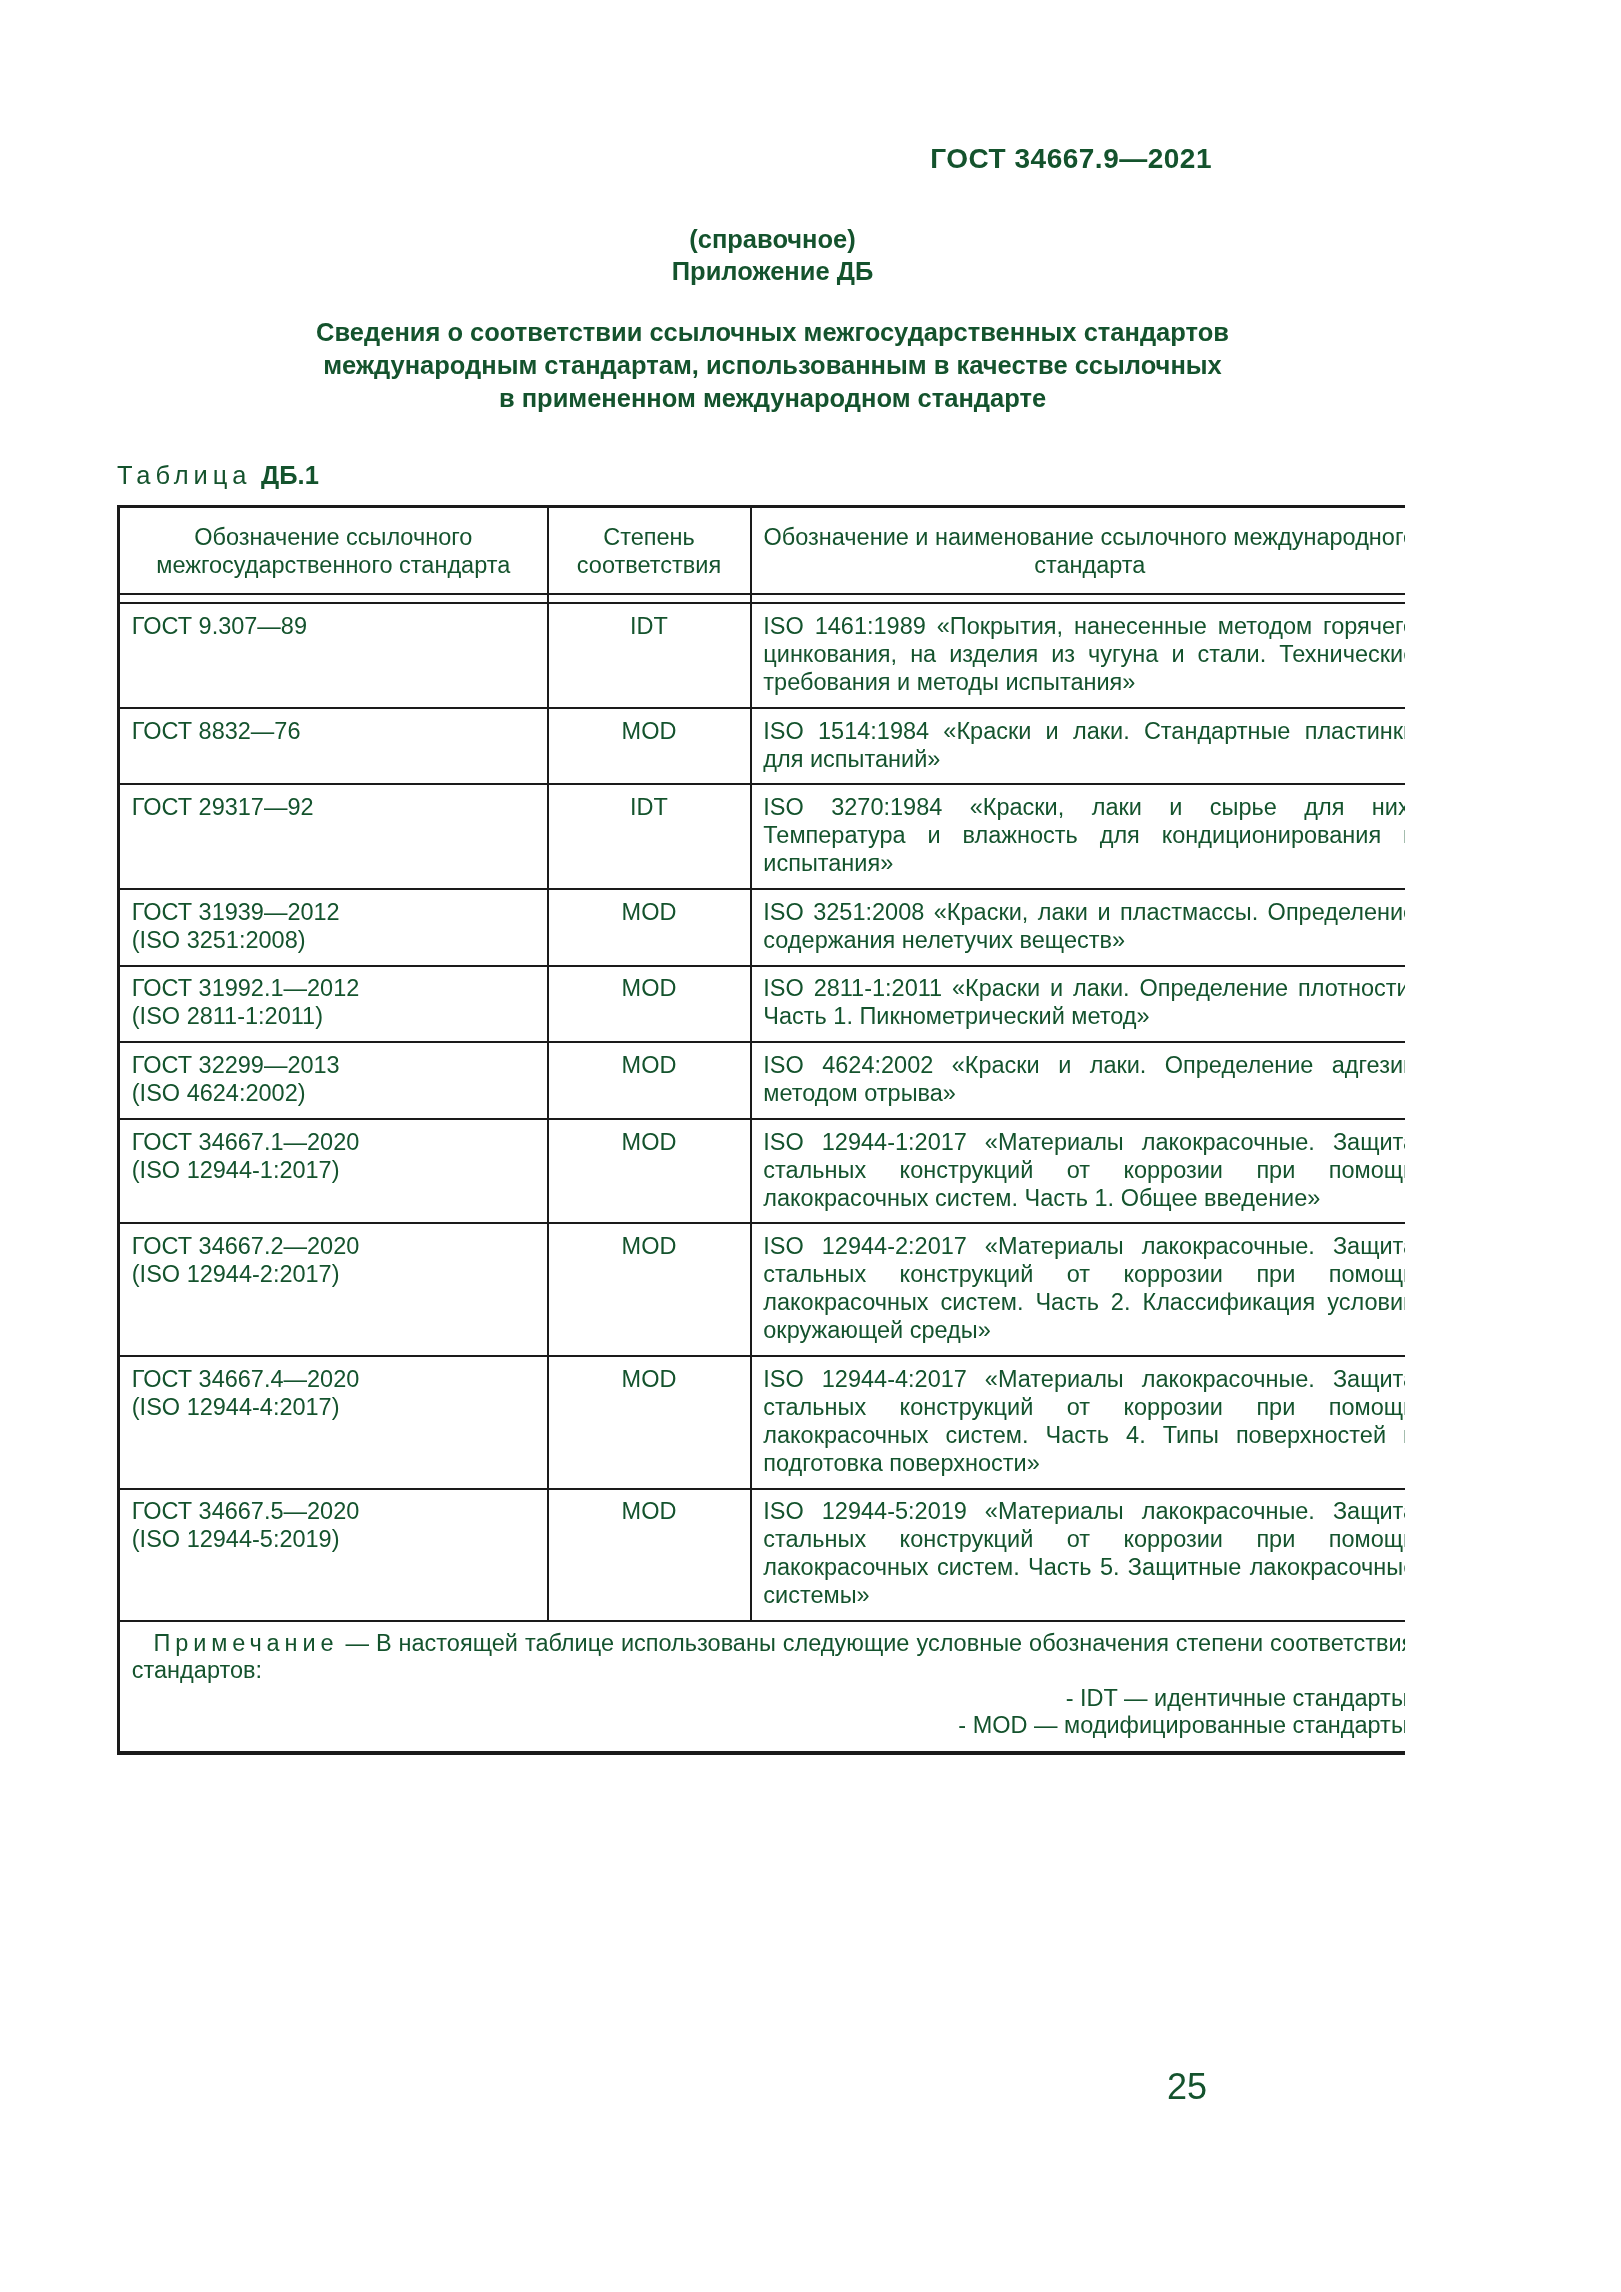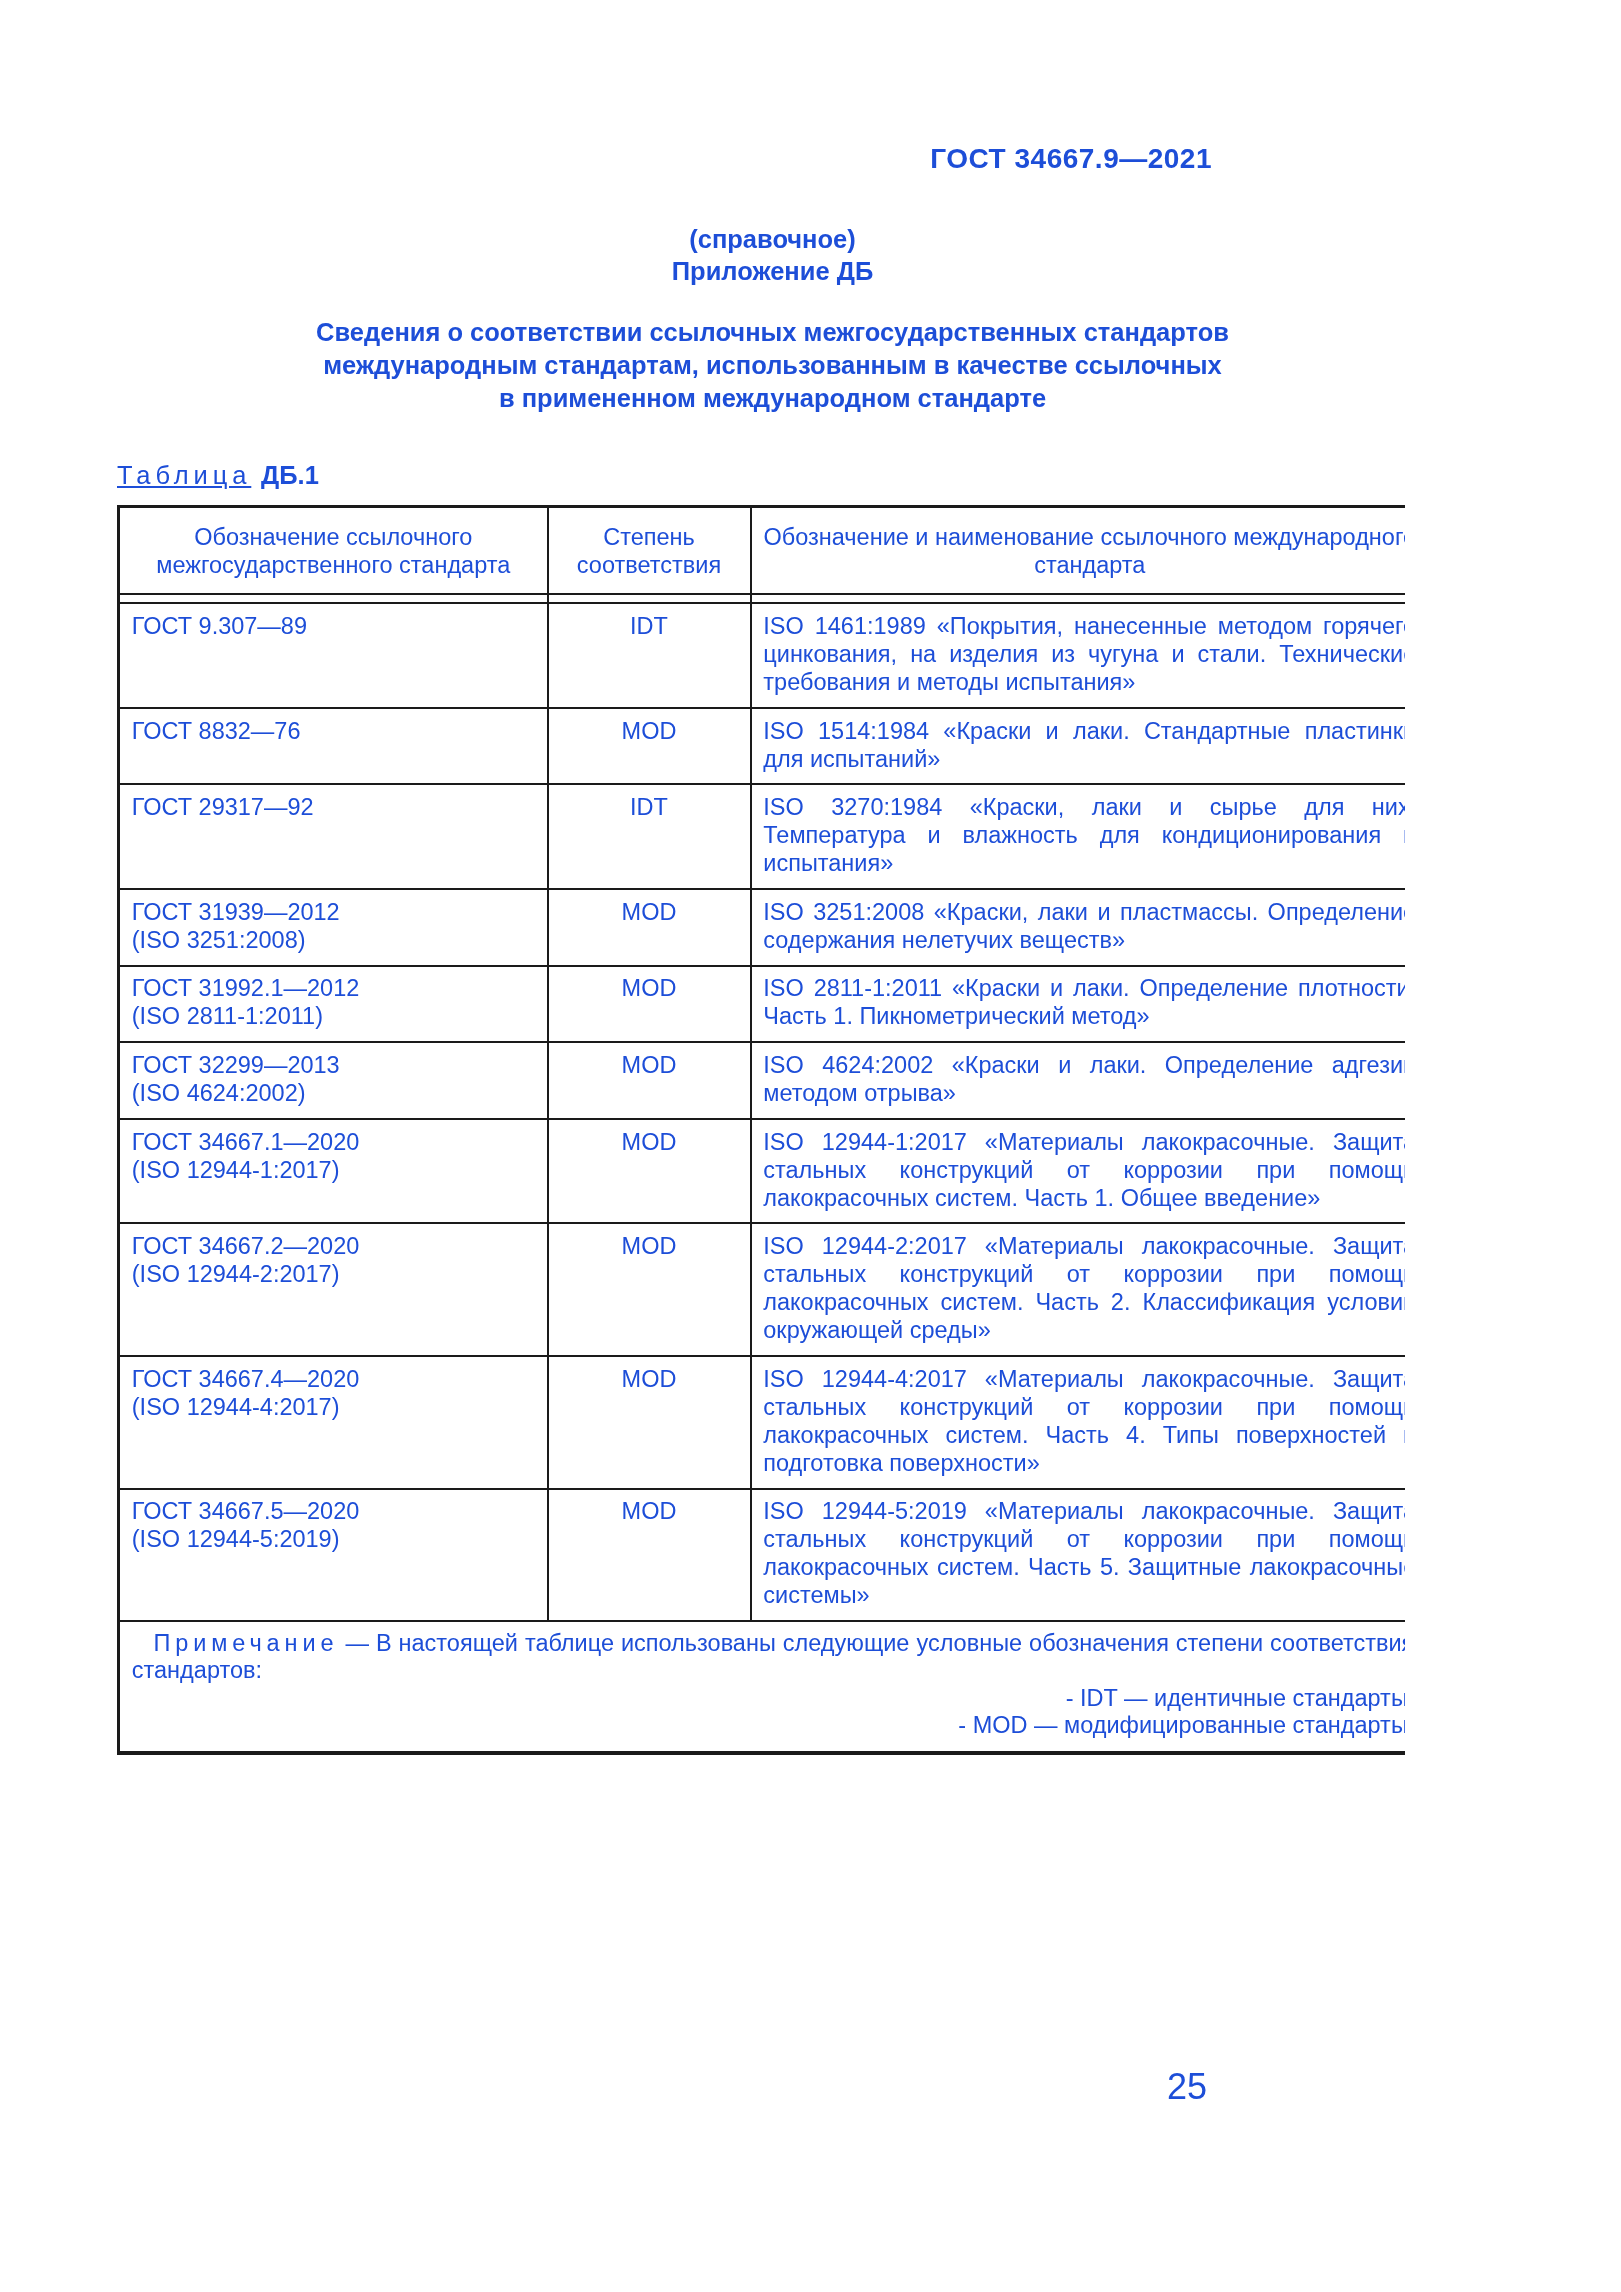--- a/index.html
+++ b/index.html
@@ -1,21 +1,21 @@
 <!DOCTYPE html>
 <html><head>
 <meta charset="utf-8">
 <style>
   html, body { margin: 0; padding: 0; background: #ffffff; }
   .page {
     position: relative;
     width: 1405px;
     height: 2293px;
     background: #ffffff;
-    color: #1d4ed8;
+    color: #14532d;
     font-family: "Liberation Sans", sans-serif;
     overflow: hidden;
   }
   .running-header {
     position: absolute;
     top: 143px;
     right: 193px;
     font-size: 28px;
     font-weight: bold;
     letter-spacing: 0.5px;
@@ -39,21 +39,21 @@
     font-size: 25.5px;
     font-weight: bold;
     line-height: 33px;
   }
   .table-caption {
     position: absolute;
     left: 117px;
     top: 461px;
     font-size: 25.5px;
   }
-  .caption-word { letter-spacing: 4.9px; text-decoration: underline; }
+  .caption-word { letter-spacing: 4.9px; }
   .caption-num { margin-left: 9.8px; font-weight: bold; }
   .std-table {
     position: absolute;
     left: 117px;
     top: 505px;
     width: 1311px;
     border-collapse: collapse;
     table-layout: fixed;
     font-size: 23.5px;
     border: 3.9px solid #1a1a1a;

